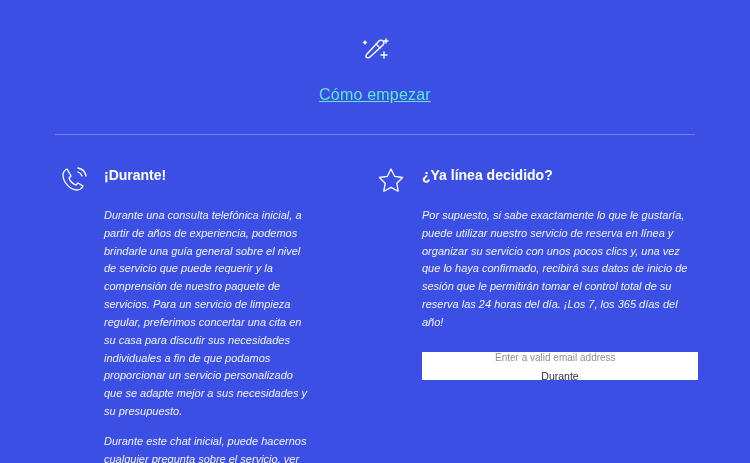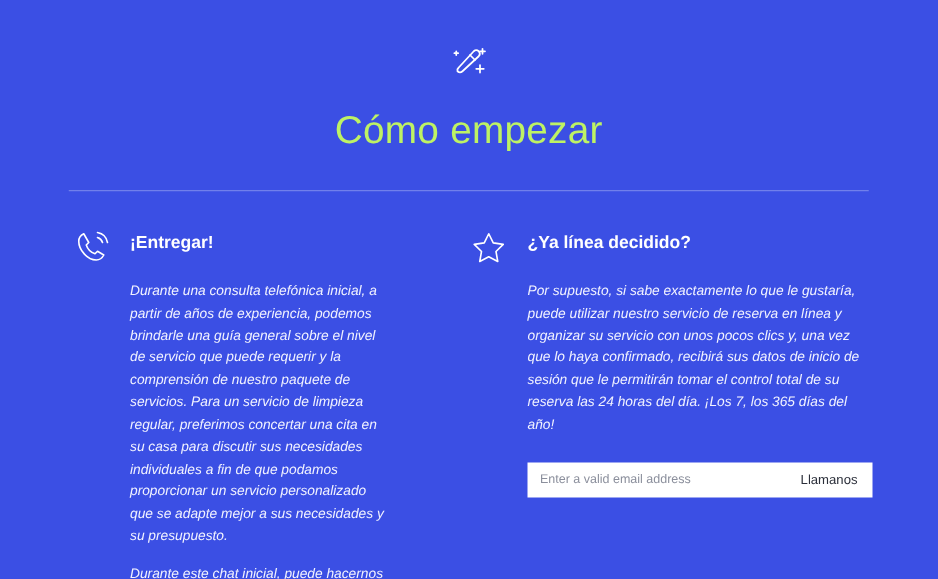--- a/index.html
+++ b/index.html
@@ -28,24 +28,25 @@
     text-align: center;
   }
   .sparkle-icon {
     display: block;
     margin: 0 auto;
     width: 40px;
     height: 40px;
   }
   .title {
     margin: 18px 0 0 0;
-    font-size: 31px;
+    font-size: 16px;
     font-weight: 400;
     letter-spacing: 0.2px;
-    color: #bef264;
+    color: #5eead4;
+    text-decoration: underline;
   }
 
   .divider {
     margin: 30px auto 0 auto;
     width: 640px;
     height: 1px;
     background: rgba(255,255,255,0.28);
   }
 
   
@@ -93,20 +94,21 @@
 
   
   .email-form {
     margin: 20px 0 0 48px;
     width: 276px;
     height: 28px;
     background: #ffffff;
     display: flex;
     align-items: center;
     box-sizing: border-box;
+    flex-direction: column;
   }
   .email-input {
     flex: 1 1 auto;
     border: 0;
     outline: 0;
     background: transparent;
     height: 26px;
     padding: 0 8px 0 10px;
     font-family: "Liberation Sans", sans-serif;
     font-size: 10px;
@@ -147,38 +149,38 @@
 
   <div class="columns">
 
     <div class="col">
       <div class="col-head">
         <svg class="col-icon" viewBox="0 0 34 34" fill="none" stroke="#ffffff" stroke-width="1.3" stroke-linecap="round" stroke-linejoin="round">
           <path d="M11 6 c-2 1 -4 3 -4 6 0 7 7 15 14 15 3 0 5 -2 6 -4 l-5 -3 -2 2 c-3 -1 -6 -4 -7 -7 l2 -2 Z"></path>
           <path d="M22 9 a6 6 0 0 1 4 4"></path>
           <path d="M22 5 a10 10 0 0 1 8 8"></path>
         </svg>
-        <h2 class="col-title">¡Entregar!</h2>
+        <h2 class="col-title">¡Durante!</h2>
       </div>
       <div class="col-body">
         <p>Durante una consulta telefónica inicial, a partir de años de experiencia, podemos brindarle una guía general sobre el nivel de servicio que puede requerir y la comprensión de nuestro paquete de servicios. Para un servicio de limpieza regular, preferimos concertar una cita en su casa para discutir sus necesidades individuales a fin de que podamos proporcionar un servicio personalizado que se adapte mejor a sus necesidades y su presupuesto.</p>
         <p>Durante este chat inicial, puede hacernos cualquier pregunta sobre el servicio, ver nuestros testimonios y discutir "los aspectos prácticos" de lo que le gustaría que se incluyera.</p>
       </div>
     </div>
 
     <div class="col">
       <div class="col-head">
         <svg class="col-icon" viewBox="0 0 34 34" fill="none" stroke="#ffffff" stroke-width="1.3" stroke-linecap="round" stroke-linejoin="round">
           <path d="M17 6 l3.6 7.3 8 1.2 -5.8 5.7 1.4 8 -7.2 -3.8 -7.2 3.8 1.4 -8 -5.8 -5.7 8 -1.2 Z"></path>
         </svg>
         <h2 class="col-title">¿Ya línea decidido?</h2>
       </div>
       <div class="col-body">
         <p>Por supuesto, si sabe exactamente lo que le gustaría, puede utilizar nuestro servicio de reserva en línea y organizar su servicio con unos pocos clics y, una vez que lo haya confirmado, recibirá sus datos de inicio de sesión que le permitirán tomar el control total de su reserva las 24 horas del día. ¡Los 7, los 365 días del año!</p>
       </div>
       <form class="email-form">
         <input class="email-input" type="text" placeholder="Enter a valid email address" style="">
-        <button class="submit-btn" type="submit">Llamanos</button>
+        <button class="submit-btn" type="submit">Durante</button>
       </form>
     </div>
 
   </div>
 </div>
 
 </body></html>

